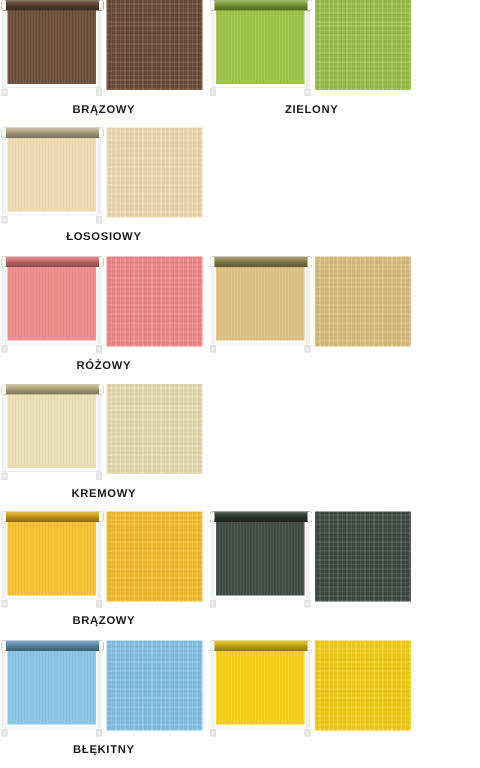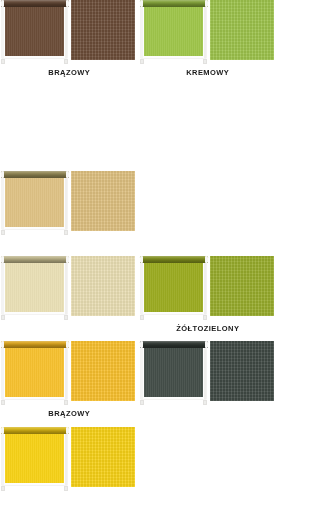--- a/index.html
+++ b/index.html
@@ -158,26 +158,58 @@
             <div class="blind-fabric" style="background-color: rgb(158, 196, 74);"></div>
             <div class="blind-valance" style="background-color: rgb(126, 158, 52);">
               <div class="blind-valance-cap left"></div>
               <div class="blind-valance-cap right"></div>
             </div>
             <div class="blind-foot left"></div>
             <div class="blind-foot right"></div>
           </div>
           <div class="fabric-square" style="background-color: rgb(156, 194, 75);"></div>
         </div>
-        <div class="swatch-label">KREMOWY</div>
-      </div>
-    </div>
-    <div class="swatch-row">
-    </div>
-    <div class="swatch-row">
+        <div class="swatch-label">ZIELONY</div>
+      </div>
+    </div>
+    <div class="swatch-row">
+      <div class="swatch-cell">
+        <div class="pair">
+          <div class="blind">
+            <div class="blind-railbox"></div>
+            <div class="blind-fabric" style="background-color: rgb(236, 217, 176);"></div>
+            <div class="blind-valance" style="background-color: rgb(181, 168, 134);">
+              <div class="blind-valance-cap left"></div>
+              <div class="blind-valance-cap right"></div>
+            </div>
+            <div class="blind-foot left"></div>
+            <div class="blind-foot right"></div>
+          </div>
+          <div class="fabric-square" style="background-color: rgb(239, 220, 180);"></div>
+        </div>
+        <div class="swatch-label">ŁOSOSIOWY</div>
+      </div>
+    </div>
+    <div class="swatch-row">
+      <div class="swatch-cell">
+        <div class="pair">
+          <div class="blind">
+            <div class="blind-railbox"></div>
+            <div class="blind-fabric" style="background-color: rgb(239, 138, 138);"></div>
+            <div class="blind-valance" style="background-color: rgb(207, 110, 112);">
+              <div class="blind-valance-cap left"></div>
+              <div class="blind-valance-cap right"></div>
+            </div>
+            <div class="blind-foot left"></div>
+            <div class="blind-foot right"></div>
+          </div>
+          <div class="fabric-square" style="background-color: rgb(242, 138, 138);"></div>
+        </div>
+        <div class="swatch-label">RÓŻOWY</div>
+      </div>
       <div class="swatch-cell">
         <div class="pair">
           <div class="blind">
             <div class="blind-railbox"></div>
             <div class="blind-fabric" style="background-color: rgb(221, 193, 132);"></div>
             <div class="blind-valance" style="background-color: rgb(143, 132, 81);">
               <div class="blind-valance-cap left"></div>
               <div class="blind-valance-cap right"></div>
             </div>
             <div class="blind-foot left"></div>
@@ -195,36 +227,21 @@
             <div class="blind-fabric" style="background-color: rgb(232, 222, 180);"></div>
             <div class="blind-valance" style="background-color: rgb(185, 176, 133);">
               <div class="blind-valance-cap left"></div>
               <div class="blind-valance-cap right"></div>
             </div>
             <div class="blind-foot left"></div>
             <div class="blind-foot right"></div>
           </div>
           <div class="fabric-square" style="background-color: rgb(233, 222, 179);"></div>
         </div>
-      </div>
-      <div class="swatch-cell">
-        <div class="pair">
-          <div class="blind">
-            <div class="blind-railbox"></div>
-            <div class="blind-fabric" style="background-color: rgb(154, 170, 33);"></div>
-            <div class="blind-valance" style="background-color: rgb(127, 141, 28);">
-              <div class="blind-valance-cap left"></div>
-              <div class="blind-valance-cap right"></div>
-            </div>
-            <div class="blind-foot left"></div>
-            <div class="blind-foot right"></div>
-          </div>
-          <div class="fabric-square" style="background-color: rgb(151, 171, 44);"></div>
-        </div>
-        <div class="swatch-label">ŻÓŁTOZIELONY</div>
+        <div class="swatch-label">KREMOWY</div>
       </div>
     </div>
     <div class="swatch-row">
       <div class="swatch-cell">
         <div class="pair">
           <div class="blind">
             <div class="blind-railbox"></div>
             <div class="blind-fabric" style="background-color: rgb(245, 192, 47);"></div>
             <div class="blind-valance" style="background-color: rgb(216, 161, 24);">
               <div class="blind-valance-cap left"></div>
@@ -251,20 +268,36 @@
           </div>
           <div class="fabric-square" style="background-color: rgb(63, 73, 68);"></div>
         </div>
       </div>
     </div>
     <div class="swatch-row">
       <div class="swatch-cell">
         <div class="pair">
           <div class="blind">
             <div class="blind-railbox"></div>
+            <div class="blind-fabric" style="background-color: rgb(135, 195, 227);"></div>
+            <div class="blind-valance" style="background-color: rgb(93, 143, 174);">
+              <div class="blind-valance-cap left"></div>
+              <div class="blind-valance-cap right"></div>
+            </div>
+            <div class="blind-foot left"></div>
+            <div class="blind-foot right"></div>
+          </div>
+          <div class="fabric-square" style="background-color: rgb(133, 196, 230);"></div>
+        </div>
+        <div class="swatch-label">BŁĘKITNY</div>
+      </div>
+      <div class="swatch-cell">
+        <div class="pair">
+          <div class="blind">
+            <div class="blind-railbox"></div>
             <div class="blind-fabric" style="background-color: rgb(245, 208, 23);"></div>
             <div class="blind-valance" style="background-color: rgb(212, 178, 17);">
               <div class="blind-valance-cap left"></div>
               <div class="blind-valance-cap right"></div>
             </div>
             <div class="blind-foot left"></div>
             <div class="blind-foot right"></div>
           </div>
           <div class="fabric-square" style="background-color: rgb(246, 208, 23);"></div>
         </div>

